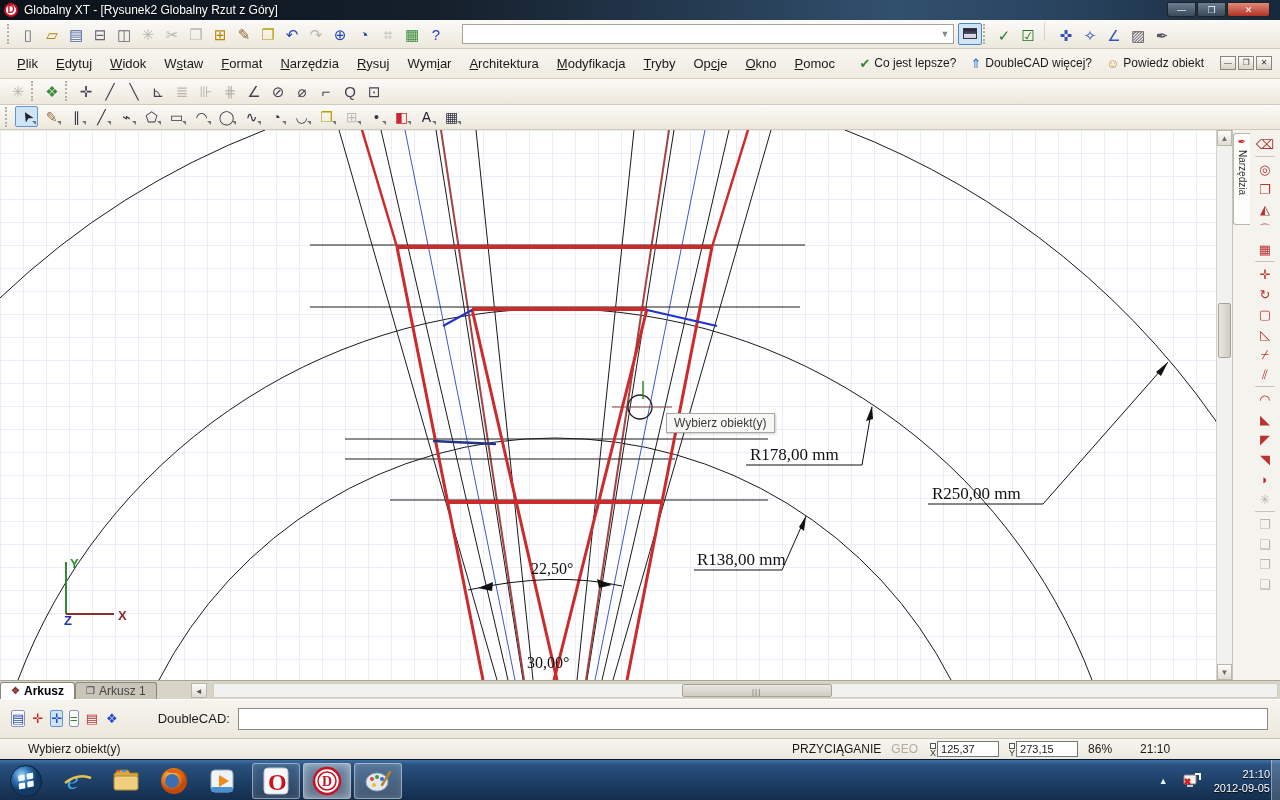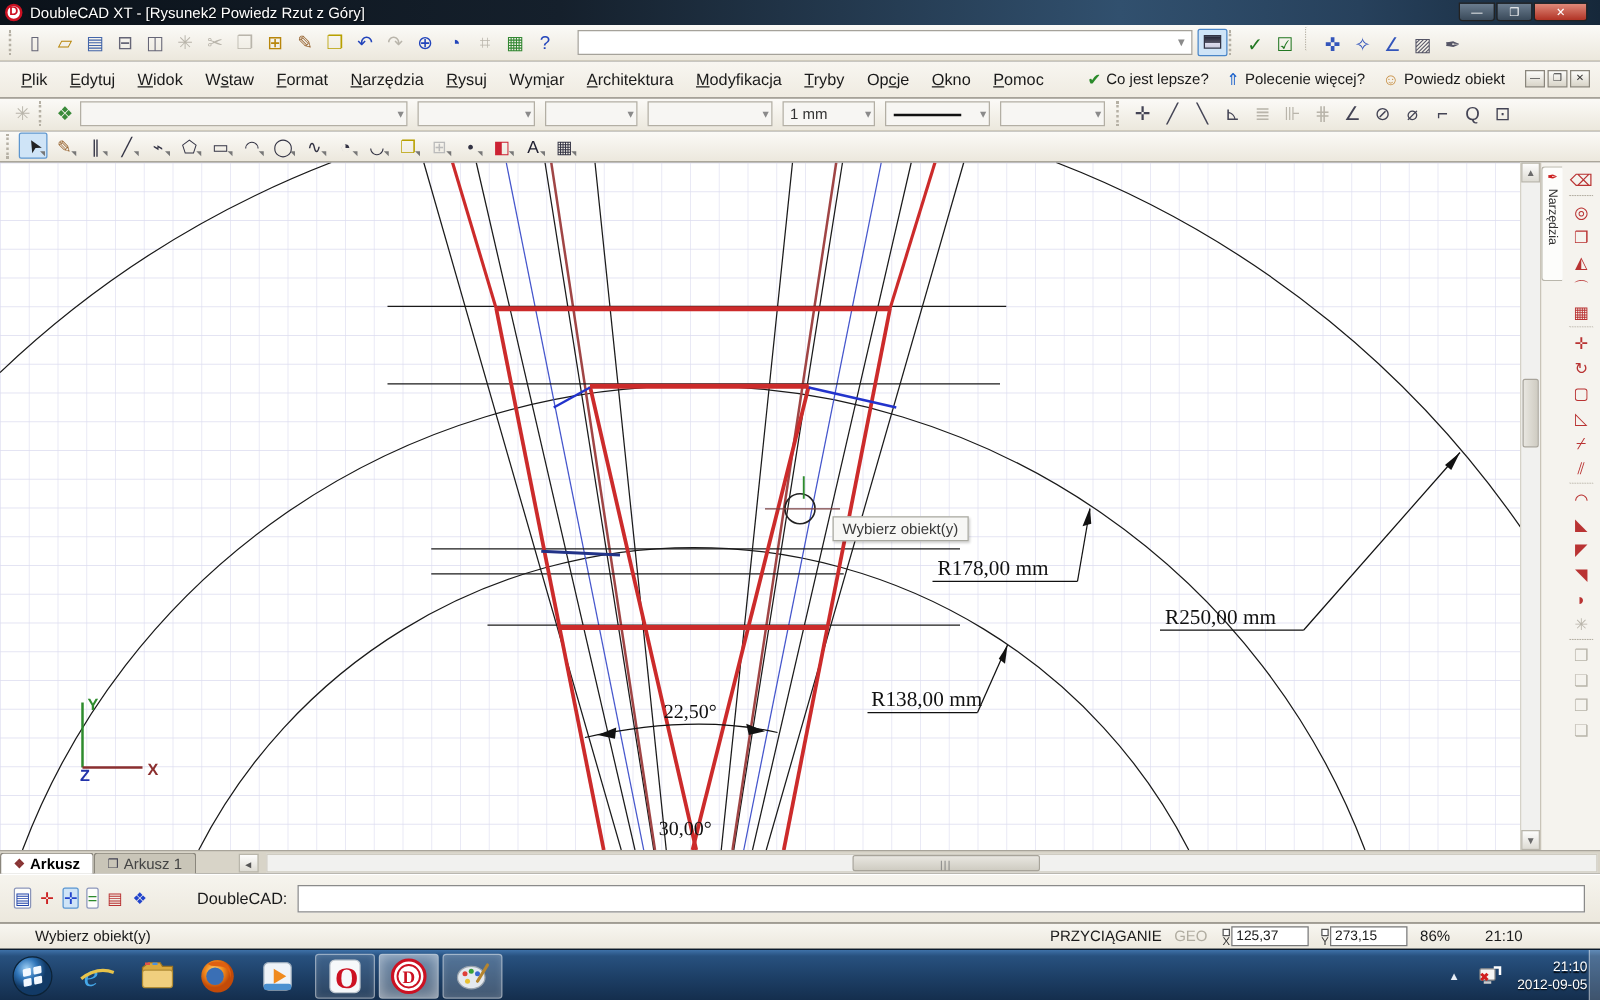--- a/index.html
+++ b/index.html
@@ -105,21 +105,21 @@
   .cbtn.box { border-color:#8a94b8; background:#fdfdfb; }
   .cbtn.active { border-color:#5e96cf; background:#cfe4f7; }
   .cmdlabel { margin-left:36px; font-size:13px; color:#1a1a1a; }
   .cmdinput { flex:1; height:22px; margin:0 4px 0 8px; border:1px solid #8a8a8a; background:#fff;
     font-size:13px; padding:0 4px; outline:none; }
 
   
   .statusbar { height:21px; background:linear-gradient(#f8f6f1,#ece8dd); border-top:1px solid #c9c4b8;
     position:relative; font-size:12px; color:#1a1a1a; }
   .stmsg { position:absolute; left:28px; top:3px; }
-  .stright { position:absolute; left:840px; top:2px; display:flex; align-items:center; }
+  .stright { position:absolute; left:792px; top:2px; display:flex; align-items:center; }
   .stitem { margin-right:10px; }
   .stgeo { color:#b0aca0; margin-right:12px; }
   .coord { display:flex; align-items:center; margin-right:10px; }
   .coordlbl { font-size:9px; color:#333; margin-right:1px; display:flex; flex-direction:column; align-items:center; line-height:6px; }
   .coordlbl .bx { width:6px; height:6px; border:1px solid #555; background:#fff; margin-bottom:1px; }
   .coordfield { width:62px; height:16px; border:1px solid #777; background:#fff; font-size:11px;
     line-height:15px; padding:0 3px; }
 
   
   .taskbar { height:42px; background:linear-gradient(#3e71a8 0%,#28517f 12%,#1d3f66 55%,#142e4d 100%);
@@ -136,21 +136,21 @@
   .showdesk { position:absolute; right:0; top:0; width:9px; height:42px; background:rgba(255,255,255,.18);
     border-left:1px solid rgba(255,255,255,.4); }
 </style>
 </head>
 <body>
 
 <div class="window">
 
   <div class="titlebar">
     <span class="applogo">D</span>
-    <span class="titletext">DoubleCAD XT - [Rysunek2 Powiedz Rzut z Góry]</span>
+    <span class="titletext">Globalny XT - [Rysunek2 Globalny Rzut z Góry]</span>
     <span class="winbtns">
       <span class="winbtn">—</span>
       <span class="winbtn">❐</span>
       <span class="winbtn close">✕</span>
     </span>
   </div>
 
   <div class="tbar toolbar1">
     <span class="grip"></span>
     <span><span class="tbi" style="color: rgb(102, 102, 119);">▯</span><span class="tbi" style="color: rgb(184, 134, 11);">▱</span><span class="tbi" style="color: rgb(68, 102, 170);">▤</span><span class="tbi" style="color: rgb(102, 102, 119);">⊟</span><span class="tbi" style="color: rgb(102, 102, 119);">◫</span><span class="tbi disabled" style="color: rgb(153, 153, 153);">✳</span><span class="tbi disabled" style="color: rgb(153, 153, 153);">✂</span><span class="tbi disabled" style="color: rgb(170, 170, 170);">❐</span><span class="tbi" style="color: rgb(184, 134, 11);">⊞</span><span class="tbi" style="color: rgb(153, 102, 51);">✎</span><span class="tbi" style="color: rgb(184, 160, 0);">❐</span><span class="tbi" style="color: rgb(34, 68, 187);">↶</span><span class="tbi disabled" style="color: rgb(170, 170, 170);">↷</span><span class="tbi" style="color: rgb(34, 68, 187);">⊕</span><span class="tbi" style="color: rgb(34, 68, 187);">◔</span><span class="tbi disabled" style="color: rgb(170, 170, 170);">⌗</span><span class="tbi" style="color: rgb(51, 136, 51);">▦</span><span class="tbi" style="color: rgb(34, 68, 187);">?</span></span>
@@ -167,47 +167,38 @@
 
   <div class="menubar">
     <span><span class="mi"><u>P</u>lik</span><span class="mi"><u>E</u>dytuj</span><span class="mi"><u>W</u>idok</span><span class="mi">W<u>s</u>taw</span><span class="mi"><u>F</u>ormat</span><span class="mi"><u>N</u>arzędzia</span><span class="mi"><u>R</u>ysuj</span><span class="mi">Wym<u>i</u>ar</span><span class="mi"><u>A</u>rchitektura</span><span class="mi"><u>M</u>odyfikacja</span><span class="mi"><u>T</u>ryby</span><span class="mi">Op<u>c</u>je</span><span class="mi"><u>O</u>kno</span><span class="mi"><u>P</u>omoc</span></span>
     <span class="promos">
       <span class="promo">
         <span class="pg" style="color:#2a8a2a">✔</span>
         <span>Co jest lepsze?</span>
       </span>
       <span class="promo">
         <span class="pg" style="color:#2266cc">⇑</span>
-        <span>Polecenie więcej?</span>
+        <span>DoubleCAD więcej?</span>
       </span>
       <span class="promo">
         <span class="pg" style="color:#c58a3a">☺</span>
         <span>Powiedz obiekt</span>
       </span>
     </span>
     <span class="mdibtns">
       <span class="mdibtn">—</span>
       <span class="mdibtn">❐</span>
       <span class="mdibtn">✕</span>
     </span>
   </div>
 
   <div class="tbar toolbar2">
     <span class="tbi disabled">✳</span>
     <span class="grip"></span>
     <span class="tbi" style="color:#3a8a3a">❖</span>
-    <span style="display:flex;align-items:center">
-        <span class="combo" style="width: 262px; display: inline-block;"></span>
-        <span class="combo" style="width: 94px; display: inline-block;"></span>
-        <span class="combo" style="width: 74px; display: inline-block;"></span>
-        <span class="combo" style="width: 100px; display: inline-block;"></span>
-        <span class="combo" style="width: 74px; display: inline-block;">1 mm</span>
-        <span class="combo sample" style="width: 84px; display: inline-block;"></span>
-        <span class="combo" style="width: 84px; display: inline-block;"></span>
-      </span>
     <span class="grip"></span>
     <span><span class="tbi" style="color: rgb(68, 68, 85);">✛</span><span class="tbi" style="color: rgb(68, 68, 85);">╱</span><span class="tbi" style="color: rgb(68, 68, 85);">╲</span><span class="tbi" style="color: rgb(68, 68, 85);">⊾</span><span class="tbi disabled" style="color: rgb(187, 187, 187);">≣</span><span class="tbi disabled" style="color: rgb(187, 187, 187);">⊪</span><span class="tbi disabled" style="color: rgb(187, 187, 187);">⋕</span><span class="tbi" style="color: rgb(68, 68, 85);">∠</span><span class="tbi" style="color: rgb(68, 68, 85);">⊘</span><span class="tbi" style="color: rgb(68, 68, 85);">⌀</span><span class="tbi" style="color: rgb(68, 68, 85);">⌐</span><span class="tbi" style="color: rgb(68, 68, 85);">Q</span><span class="tbi" style="color: rgb(68, 68, 85);">⊡</span></span>
   </div>
 
   <div class="tbar toolbar3">
     <span class="grip"></span>
     <span><span class="tool active rotup" style="color: rgb(34, 34, 34);"><span class="g-inner">➤</span></span><span class="tool" style="color: rgb(153, 102, 51);">✎</span><span class="tool">∥</span><span class="tool">╱</span><span class="tool">⌁</span><span class="tool">⬠</span><span class="tool">▭</span><span class="tool">◠</span><span class="tool">◯</span><span class="tool">∿</span><span class="tool">◔</span><span class="tool">◡</span><span class="tool" style="color: rgb(184, 160, 0);">❐</span><span class="tool disabled" style="color: rgb(187, 187, 187);">⊞</span><span class="tool">•</span><span class="tool" style="color: rgb(204, 34, 51);">◧</span><span class="tool" style="color: rgb(34, 34, 51);">A</span><span class="tool">▦</span></span>
   </div>
 
   <div class="workspace">

